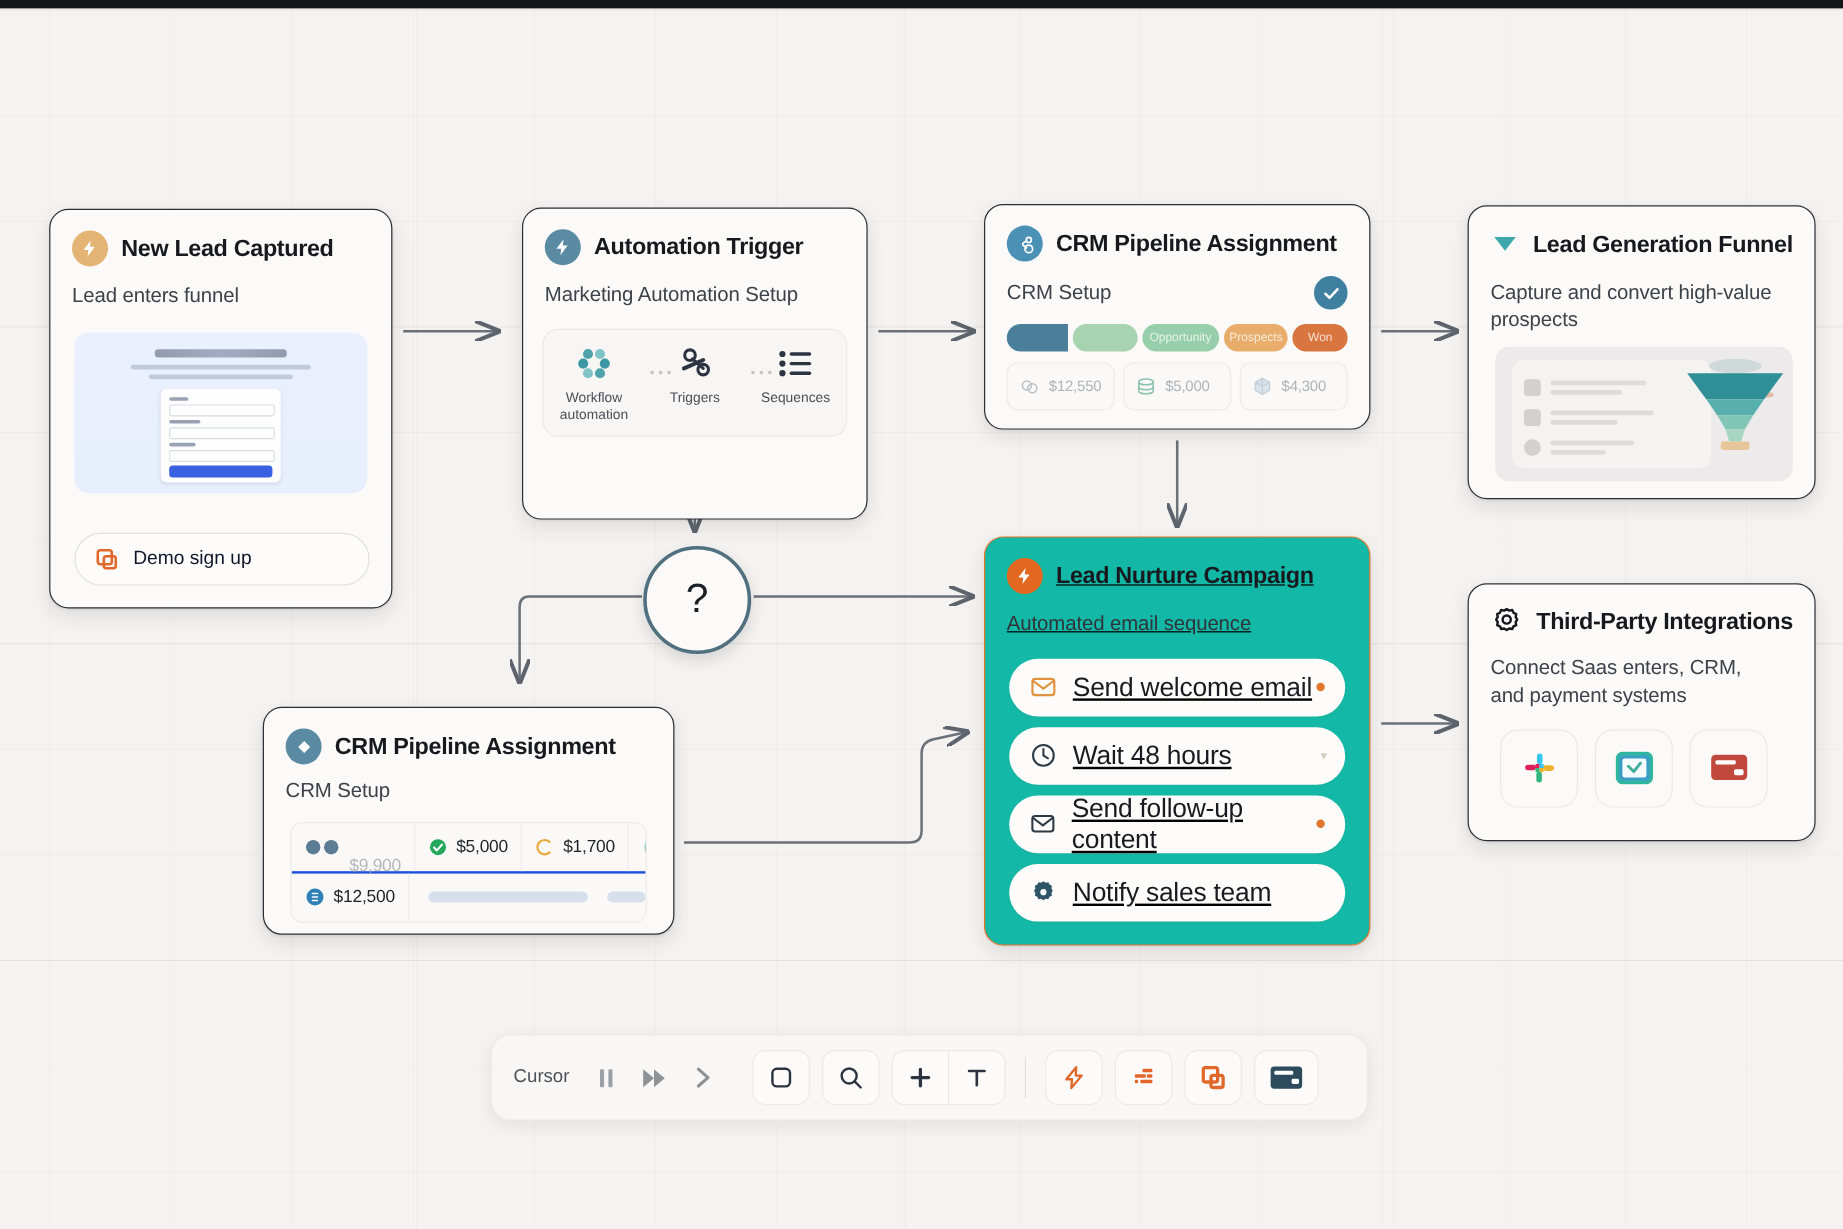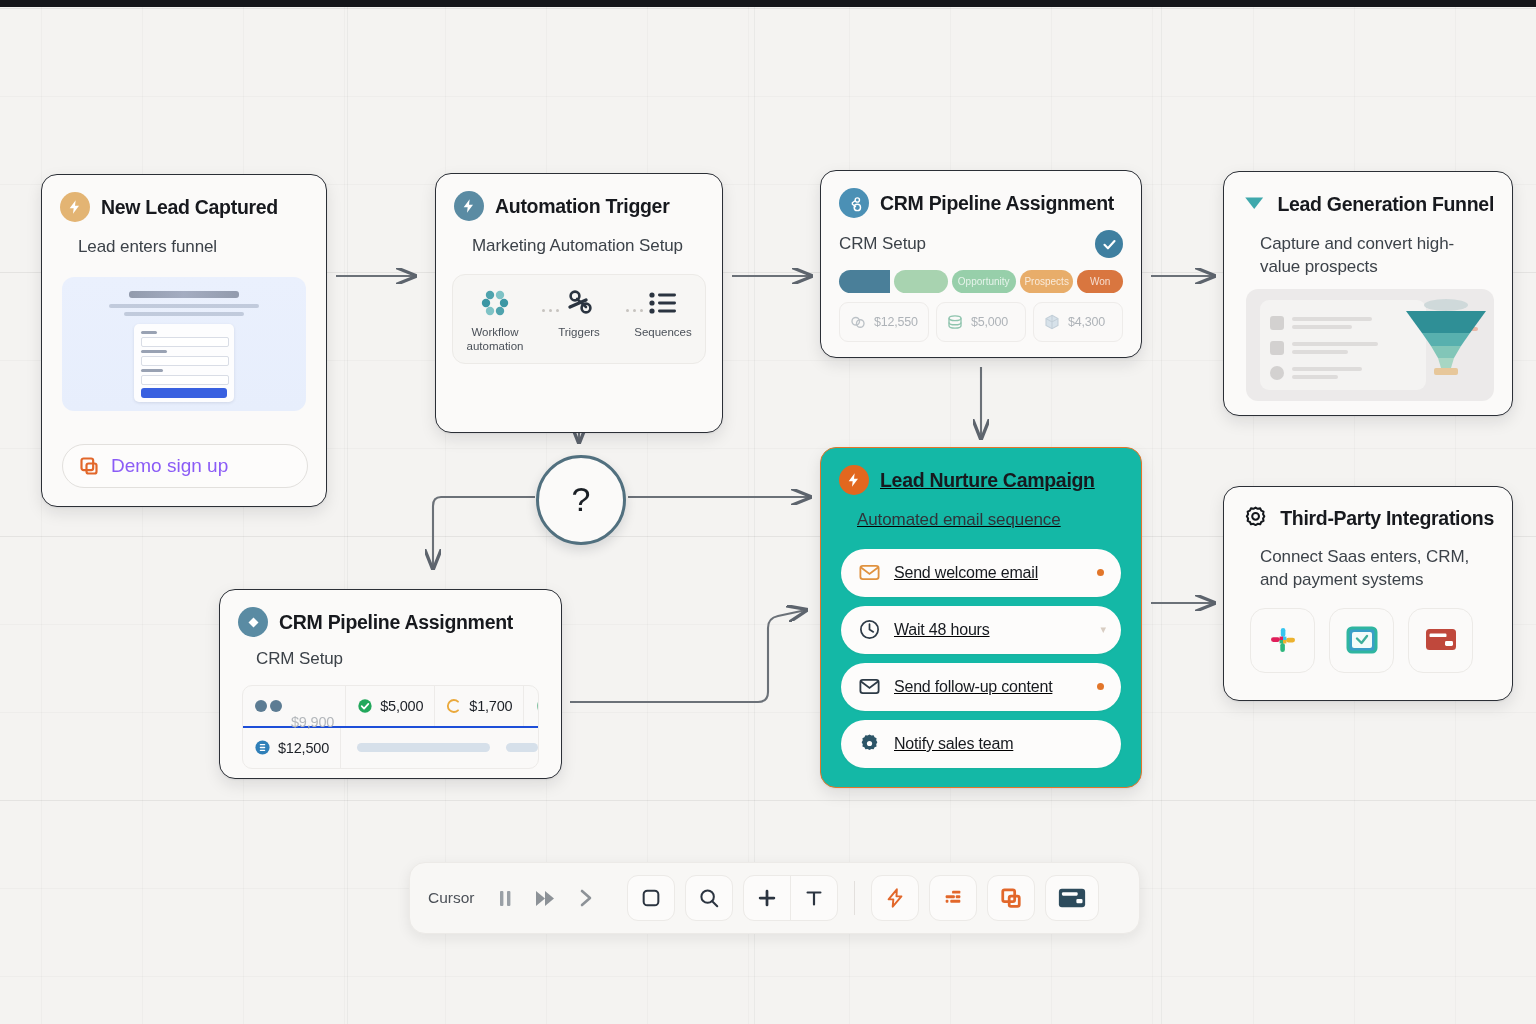--- a/index.html
+++ b/index.html
@@ -32,21 +32,21 @@
     position:absolute;
     background:#fbfaf9;
     border:1.5px solid #2b2f36;
     border-radius:16px;
     box-shadow:0 6px 16px rgba(20,22,28,.10), 0 1px 2px rgba(20,22,28,.06);
     box-sizing:border-box;
     z-index:20;
   }
   .card-head{display:flex;align-items:center;gap:11px;padding:17px 18px 0 18px;}
   .card-title{font-size:19.5px;font-weight:bold;color:#17191e;letter-spacing:-.3px;white-space:nowrap;}
-  .card-sub{font-size:17px;color:#3c4249;padding:14px 18px 0 36px;line-height:1.35;letter-spacing:-.1px;}
+  .card-sub{font-size:17px;color:#3c4249;padding:14px 18px 0 18px;line-height:1.35;letter-spacing:-.1px;}
 
   .badge{width:30px;height:30px;border-radius:50%;flex:0 0 auto;display:flex;align-items:center;justify-content:center;}
   .badge svg{display:block;}
 
   
   #card-lead{left:41px;top:174px;width:286px;height:333px;}
   .signup-mock{
     margin:18px 20px 0 20px;height:134px;border-radius:12px;
     background:linear-gradient(180deg,#eaf0fd,#e7eefc);
     position:relative;overflow:hidden;
@@ -57,21 +57,21 @@
   .mock-sub2{position:absolute;left:50%;transform:translateX(-50%);top:35px;width:120px;height:4px;border-radius:2px;background:#9aa5bb;opacity:.5;}
   .mock-form{position:absolute;left:50%;transform:translateX(-50%);top:47px;width:100px;height:78px;background:#fdfdfe;border-radius:5px;box-shadow:0 1px 3px rgba(40,50,80,.12);}
   .mf-lab{position:absolute;left:7px;height:3px;border-radius:2px;background:#99a2b3;}
   .mf-in{position:absolute;left:7px;width:86px;height:8px;border-radius:2px;border:.8px solid #d9dde6;background:#fff;}
   .mf-btn{position:absolute;left:7px;width:86px;height:10px;border-radius:3px;background:#3860e0;}
 
   .demo-pill{
     position:absolute;left:20px;bottom:18px;width:246px;height:44px;border-radius:22px;
     background:#fdfcfb;border:1px solid #e2e0dd;display:flex;align-items:center;gap:12px;padding:0 16px;box-sizing:border-box;
   }
-  .demo-pill span{font-size:19px;color:#8b5cf6;}
+  .demo-pill span{font-size:16px;color:#0f172a;}
 
   
   #card-auto{left:435px;top:173px;width:288px;height:260px;}
   .auto-panel{
     margin:16px 16px 0 16px;height:90px;border-radius:13px;background:#f7f6f4;border:1px solid #eceae7;
     display:flex;align-items:flex-start;justify-content:space-around;padding-top:13px;box-sizing:border-box;position:relative;
   }
   .auto-item{display:flex;flex-direction:column;align-items:center;width:76px;}
   .auto-item .lbl{font-size:11.5px;color:#4a5058;text-align:center;line-height:1.25;margin-top:7px;}
   .dots{position:absolute;top:34px;display:flex;gap:4px;}
@@ -111,21 +111,21 @@
   .bar-b{width:38px;height:9px;border-radius:5px;background:#d6e0ea;margin-left:16px;}
 
   
   #card-nurture{left:820px;top:447px;width:322px;height:341px;background:#14b8a6;border:1.8px solid #e2762a;text-decoration:underline;}
   #card-nurture .card-sub{color:#2f343a;}
   .nur-row{
     margin:9px 20px 0 20px;height:48px;border-radius:24px;background:#fdfcfb;
     display:flex;align-items:center;gap:13px;padding:0 17px;box-sizing:border-box;position:relative;
     box-shadow:0 1px 2px rgba(120,80,40,.06);
   }
-  .nur-row .lab{font-size:16px;color:#171a1f;letter-spacing:-.2px;}
+  .nur-row .lab{font-size:22px;color:#171a1f;letter-spacing:-.2px;}
   .nur-dot{position:absolute;right:17px;width:7px;height:7px;border-radius:50%;background:#e2762a;}
   .nur-caret{position:absolute;right:15px;color:#d8cdc2;font-size:11px;}
 
   
   #card-integ{left:1223px;top:486px;width:290px;height:215px;}
   .integ-icons{display:flex;gap:14px;margin:16px 0 0 26px;}
   .integ-box{width:63px;height:63px;border-radius:15px;background:#fbfaf9;border:1px solid #eceae7;display:flex;align-items:center;justify-content:center;}
 
   
   #decision{

